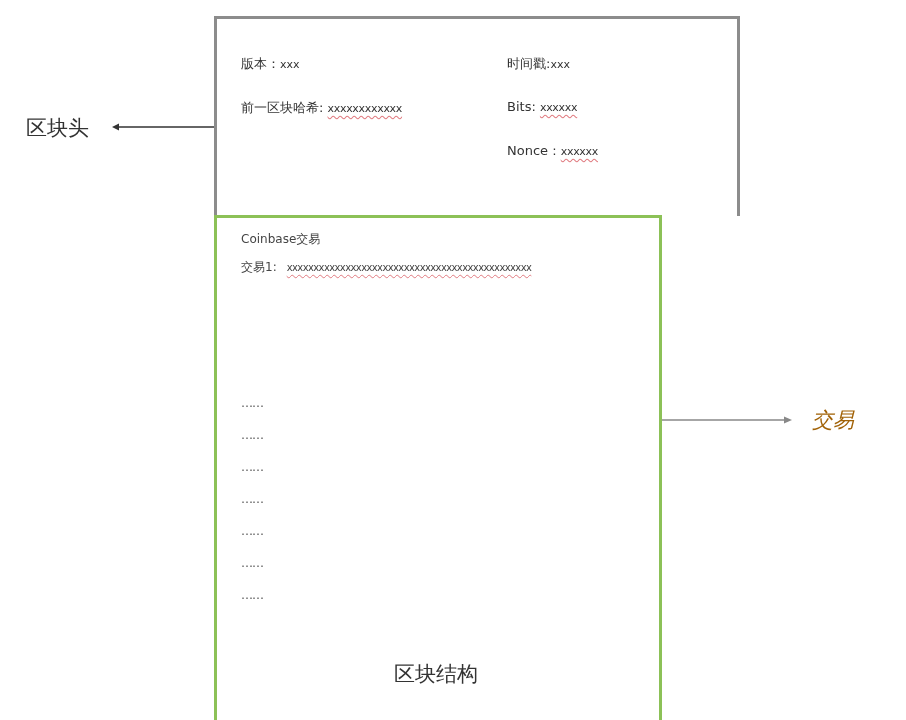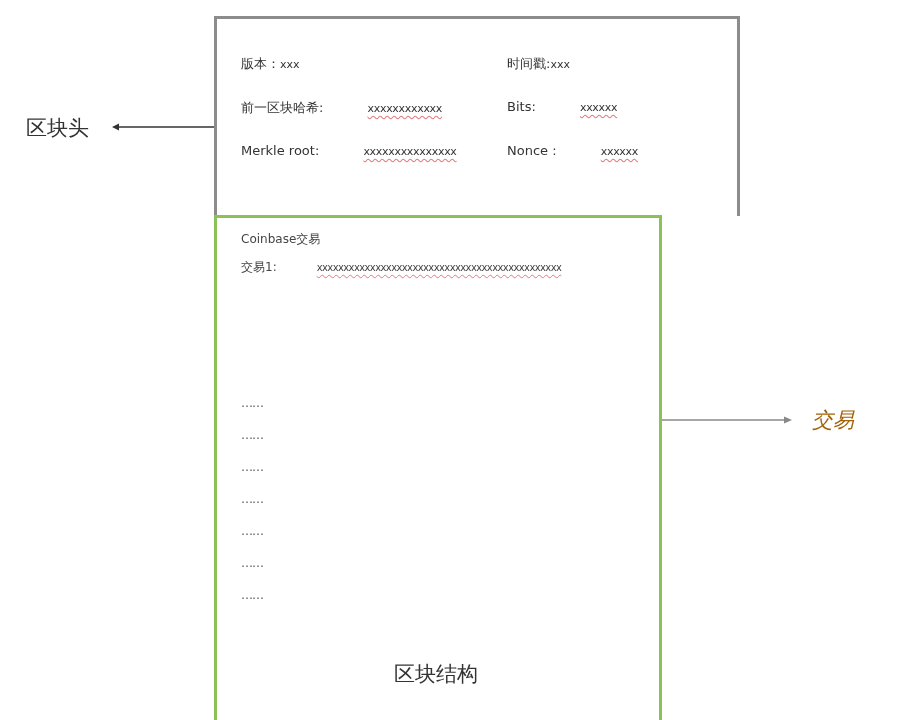--- a/index.html
+++ b/index.html
@@ -3,44 +3,41 @@
 <meta charset="utf-8">
 <style>
   html, body { margin:0; padding:0; background:#ffffff; }
   body { width:906px; height:720px; position:relative; overflow:hidden;
          font-family:"DejaVu Sans", "Liberation Sans", sans-serif; color:#333; }
   .header-box { position:absolute; left:214px; top:16px; width:526px; height:200px;
                 border:3px solid #8c8c8c; border-bottom:none; box-sizing:border-box; background:#fff; }
   .tx-box { position:absolute; left:214px; top:215px; width:448px; height:518px;
             border:3px solid #8cc157; box-sizing:border-box; background:#fff; }
   .field { position:absolute; font-size:13px; color:#333; white-space:nowrap; }
-  .val { text-decoration:underline wavy #e07a80; text-underline-offset:3px; font-size:11px; letter-spacing:-0.3px;margin-left:40px; }
+  .val { text-decoration:underline wavy #e07a80; text-underline-offset:3px; font-size:11px; letter-spacing:-0.3px; }
   .tx-line { position:absolute; left:24px; font-size:12px; color:#444; white-space:nowrap; }
-  .tx-line .val { font-size:10px; letter-spacing:-0.6px; }
+  .tx-line .val { margin-left:10px; font-size:10px; letter-spacing:-0.6px; }
   .ellip { position:absolute; left:24px; font-size:12px; color:#555; letter-spacing:-1px; }
   .label { position:absolute; font-size:21px; color:#333; }
 </style>
 </head>
 <body>
 
 <div class="label" style="left:26px; top:114px;">区块头</div>
 <svg style="position:absolute; left:112px; top:121px;" width="104" height="12">
   <line x1="6" y1="6" x2="104" y2="6" stroke="#333" stroke-width="1.5"></line>
   <polygon points="0,6 7,2.5 7,9.5" fill="#333"></polygon>
 </svg>
 
 <div class="header-box">
   <div class="field" style="left:24px; top:36px;">
     <span>版本：</span><span style="font-size:11px;">xxx</span>
   </div>
   <div class="field" style="left:24px; top:80px;">
     <span>前一区块哈希: </span><span class="val">xxxxxxxxxxxx</span>
-  </div>
-  <div class="field" style="left:24px; top:124px;">
-    <span>Merkle root: </span><span class="val">xxxxxxxxxxxxxxx</span>
   </div>
   <div class="field" style="left:290px; top:36px;">
     <span>时间戳:</span><span style="font-size:11px;">xxx</span>
   </div>
   <div class="field" style="left:290px; top:80px;">
     <span>Bits: </span><span class="val">xxxxxx</span>
   </div>
   <div class="field" style="left:290px; top:124px;">
     <span>Nonce : </span><span class="val">xxxxxx</span>
   </div>

